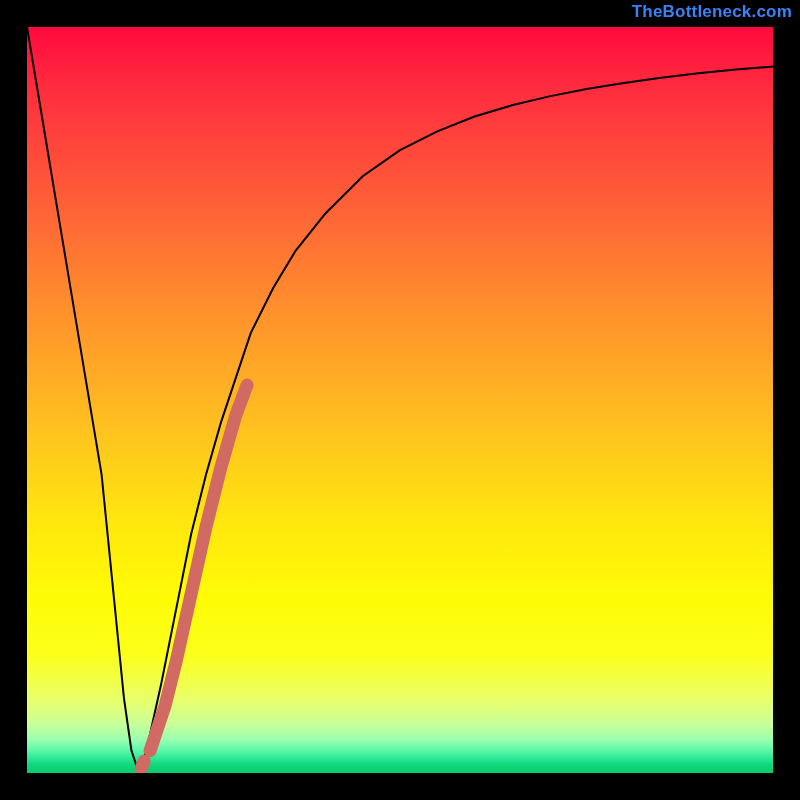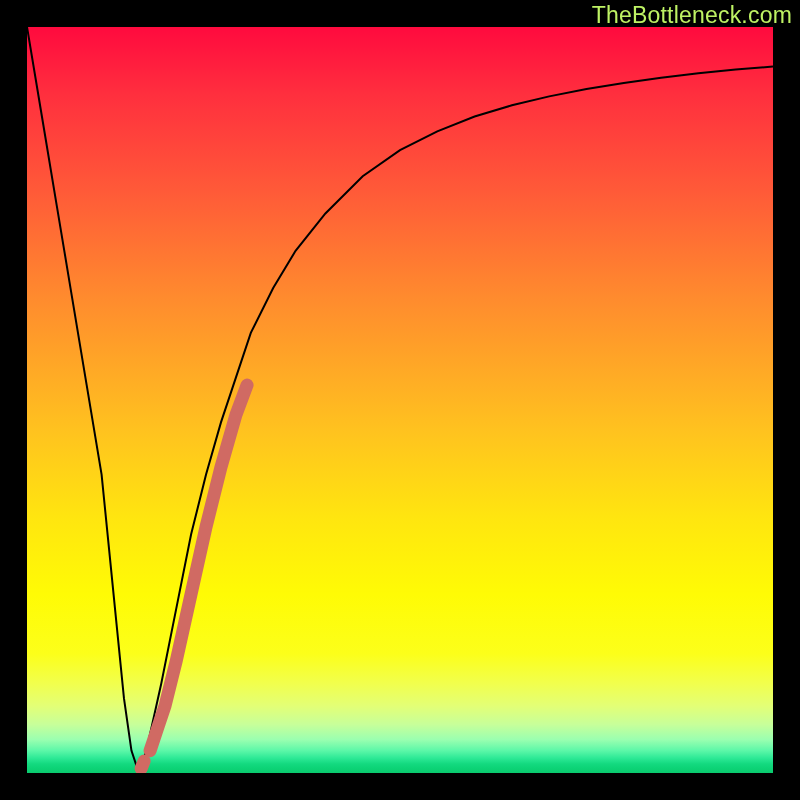--- a/index.html
+++ b/index.html
@@ -14,23 +14,23 @@
   .frame {
     position: relative;
     width: 800px;
     height: 800px;
     background: #000;
   }
   .watermark {
     position: absolute;
     top: 2px;
     right: 8px;
-    color: #bef264;
-    font-size: 23px;
-    font-weight: 400;
+    color: #3b82f6;
+    font-size: 17px;
+    font-weight: 700;
     letter-spacing: 0.2px;
     z-index: 5;
     user-select: none;
   }
   .plot-area {
     position: absolute;
     left: 27px;
     top: 27px;
     width: 746px;
     height: 746px;

